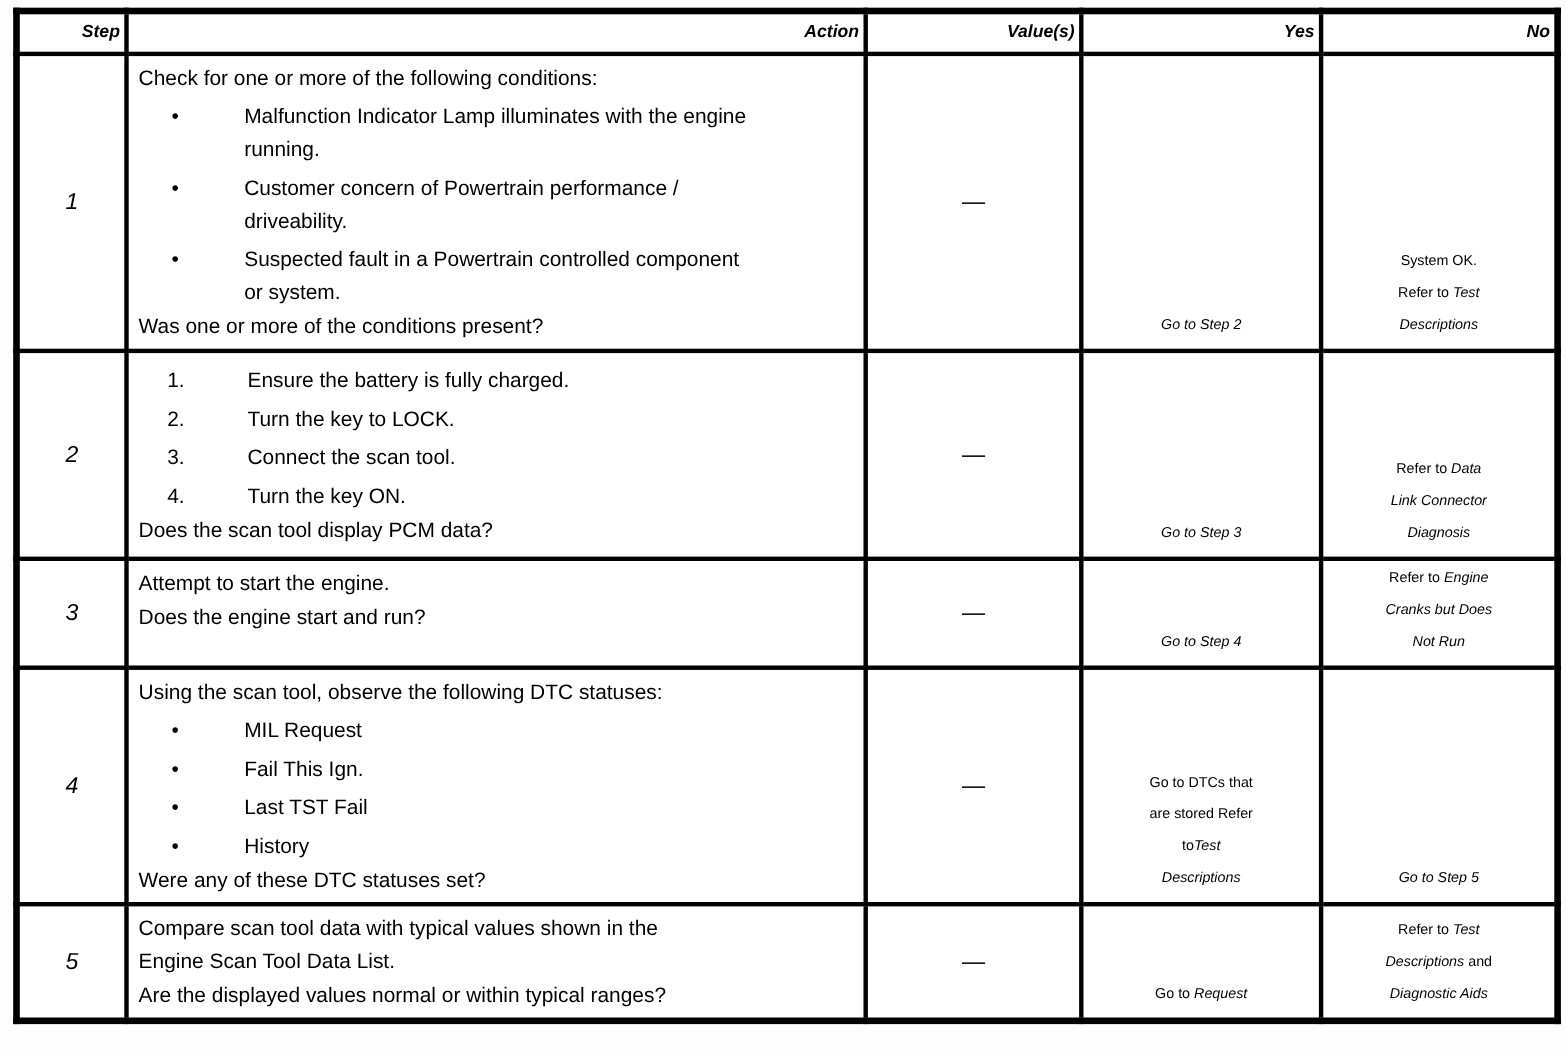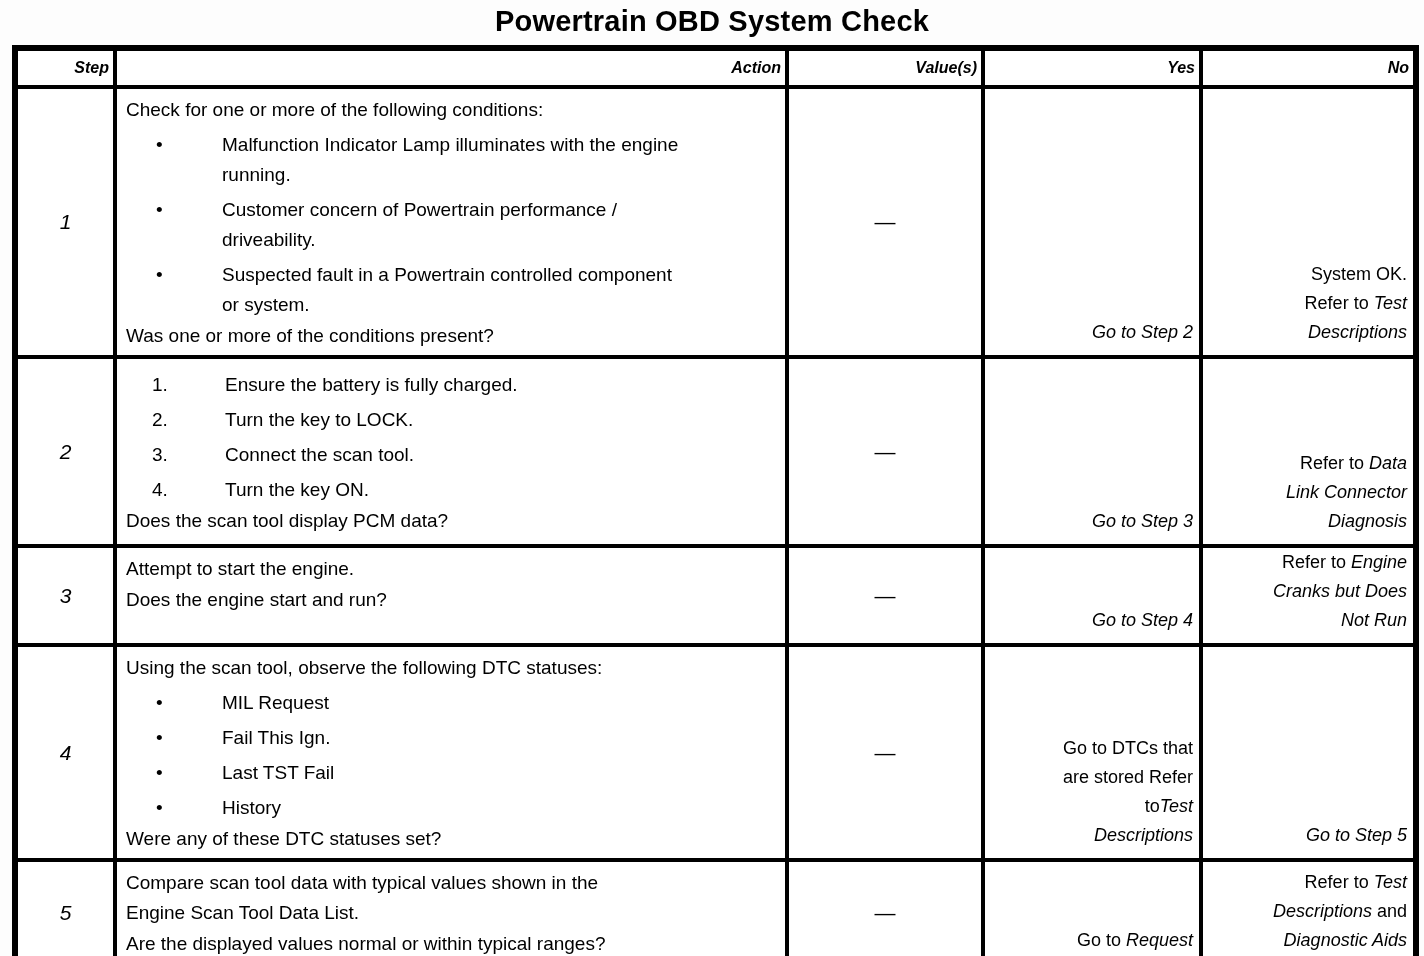--- a/index.html
+++ b/index.html
@@ -50,41 +50,40 @@
     padding: 6px 10px 4px 9px;
     font-size: 19px;
     line-height: 30px;
   }
   td.value-cell {
     text-align: center;
     vertical-align: middle;
     font-size: 21px;
   }
   td.yn-cell {
-    text-align: right;
+    text-align: center;
     vertical-align: bottom;
     padding: 0 6px 8px 6px;
-    font-size: 18px;
+    font-size: 13px;
     line-height: 29px;
   }
   td.yn-cell em { font-style: italic; }
   .block { white-space: pre-line; }
   .item { display: flex; margin-top: 5px; }
   .item.bullet { padding-left: 30px; }
   .item.numbered { padding-left: 26px; }
   .dot { width: 22px; flex: none; }
   .nmark { width: 29px; flex: none; }
   .itxt { white-space: pre-line; margin-left: 44px; }
   .question { margin-top: 1px; }
 </style>
 </head>
 <body>
 
 <div class="page">
-  <div class="title">Powertrain OBD System Check</div>
   <table class="obd">
     <colgroup>
       <col style="width:100px">
       <col style="width:672px">
       <col style="width:196px">
       <col style="width:218px">
       <col style="width:215px">
     </colgroup>
     <thead>
       <tr>

